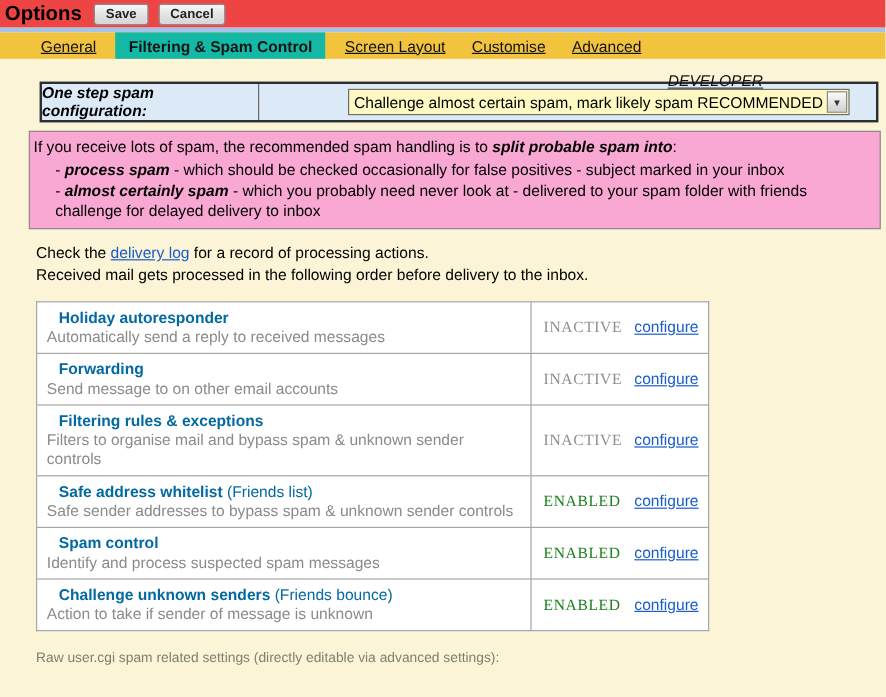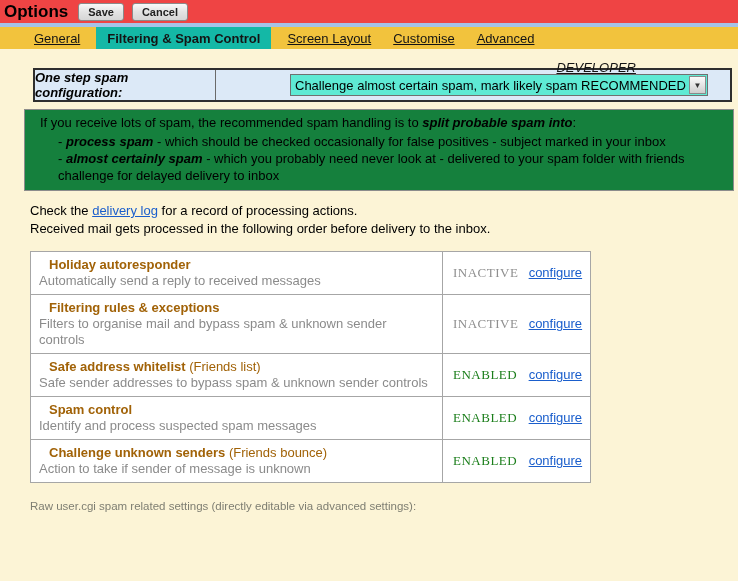--- a/index.html
+++ b/index.html
@@ -35,48 +35,48 @@
     background:#DCE9F7; border:2px solid #2e2e2e; display:flex; align-items:stretch;
   }
   .config-label {
     width:181px; border-right:1px solid #6a6a6a;
     display:flex; align-items:center; justify-content:center;
     font-size:13px; font-weight:bold; font-style:italic; color:#000;
   }
   .config-select-cell { flex:1; display:flex; align-items:center; }
   .select {
     margin-left:74px; width:418px; height:22px;
-    background:#5eead4; border:1px solid #707070;
+    background:#fef9c3; border:1px solid #707070;
     display:flex; align-items:center; justify-content:space-between;
     font-size:13px; color:#000; padding-left:4px; cursor:default;
   }
   .select-text { white-space:nowrap; overflow:hidden; }
   .select-arrow {
     width:17px; height:18px; margin-right:1px; flex:0 0 17px;
     border:1px solid #8a8a8a; background:linear-gradient(#fbfbfb,#cfcfcf);
     display:flex; align-items:center; justify-content:center;
     font-size:8px; color:#333; cursor:pointer;
   }
 
   .info-box {
     margin:7px 4px 0 24px;
-    background:#15803d; border:1px solid #8c8c8c;
-    padding:4px 6px 6px 15px; font-size:13px; color:#000; line-height:17px;
+    background:#f9a8d4; border:1px solid #8c8c8c;
+    padding:4px 6px 6px 3px; font-size:13px; color:#000; line-height:17px;
   }
   .info-indent { margin-left:18px; margin-top:2px; }
   .bi { font-weight:bold; font-style:italic; }
 
   .para { margin-left:30px; font-size:13px; color:#000; line-height:18px; }
   .para.first { margin-top:11px; }
   .para a, .link { color:#1A5ECC; text-decoration:underline; cursor:pointer; }
 
   table.process { margin:13px 0 0 30px; border-collapse:collapse; background:#FFFFFF; }
   table.process td { border:1px solid #a6a6a6; }
   td.desc-cell { width:412px; padding:4px 8px 5px 8px; height:42px; }
-  .row-title { font-size:13px; font-weight:bold; color:#a16207; line-height:17px;padding-left:10px; }
+  .row-title { font-size:13px; font-weight:bold; color:#0369a1; line-height:17px;padding-left:10px; }
   .row-title .suffix { font-weight:normal; }
   .row-desc { font-size:13px; color:#8b8b8b; line-height:16px; }
   td.status-cell { width:148px; padding-left:10px; font-size:13px; }
   .status { display:inline-block; width:72px; color:#8F8F8F; letter-spacing:0.5px;font-family:Liberation Serif, serif; }
   .status.enabled { color:#1B7E1B; }
 
   .raw { margin:16px 0 0 30px; color:#7E7E72; font-size:11.5px; line-height:15px; }
   .raw-lines { margin-left:16px; margin-top:6px; white-space:pre; }
 </style>
 </head>
@@ -128,20 +128,30 @@
           <div class="row-title"><span>Holiday autoresponder</span><span class="suffix"></span></div>
           <div class="row-desc">Automatically send a reply to received messages</div>
         </td>
         <td class="status-cell">
           <span class="status">INACTIVE</span>
           <a class="link">configure</a>
         </td>
       </tr>
       <tr>
         <td class="desc-cell">
+          <div class="row-title"><span>Forwarding</span><span class="suffix"></span></div>
+          <div class="row-desc">Send message to on other email accounts</div>
+        </td>
+        <td class="status-cell">
+          <span class="status">INACTIVE</span>
+          <a class="link">configure</a>
+        </td>
+      </tr>
+      <tr>
+        <td class="desc-cell">
           <div class="row-title"><span>Filtering rules &amp; exceptions</span><span class="suffix"></span></div>
           <div class="row-desc">Filters to organise mail and bypass spam &amp; unknown sender controls</div>
         </td>
         <td class="status-cell">
           <span class="status">INACTIVE</span>
           <a class="link">configure</a>
         </td>
       </tr>
       <tr>
         <td class="desc-cell">

